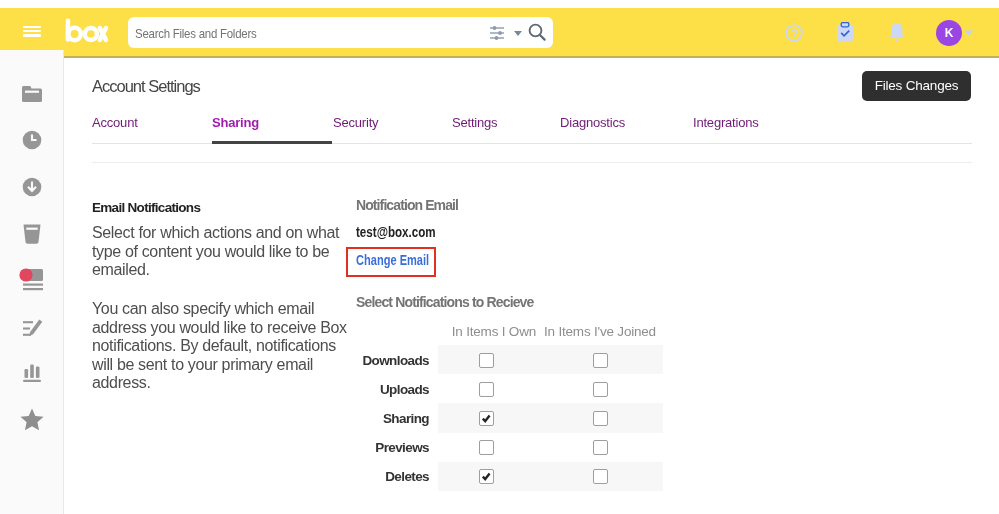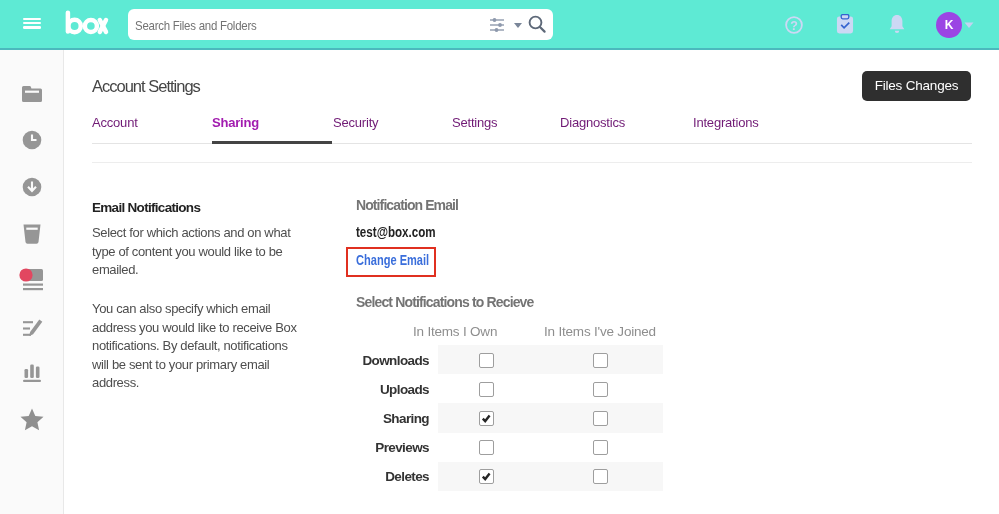--- a/index.html
+++ b/index.html
@@ -1,22 +1,22 @@
 <!DOCTYPE html>
 <html><head>
 <meta charset="utf-8">
 <style>
   * { margin:0; padding:0; box-sizing:border-box; }
   html,body { width:999px; height:514px; overflow:hidden; background:#fff;
     font-family:"Liberation Sans", sans-serif; }
   .abs { position:absolute; }
 
   
-  #topbar { position:absolute; left:0; top:0; width:999px; height:50px;
-    background:#5eead4; box-shadow: inset 0 -2px 0 rgba(20,40,120,.25); }
+  #topbar { position:absolute; left:0; top:8px; width:999px; height:50px;
+    background:#fde047; box-shadow: inset 0 -2px 0 rgba(20,40,120,.25); }
   .hbar { position:absolute; left:23px; width:17.6px; height:2.4px;
     background:#fff; border-radius:1.2px; }
   #searchbox { position:absolute; left:128px; top:9px; width:425px; height:31px;
     background:#fff; border-radius:6px; }
   #searchph { position:absolute; left:135px; top:17.5px; font-size:13.5px;
     color:#737373; letter-spacing:-0.3px; transform:scaleX(0.85);
     transform-origin:0 0; }
   #greenbtn { position:absolute; left:589px; top:10px; width:159px; height:28px;
     background:#6fbe7a; border:1.5px solid #3c5a42; border-radius:5px;
     color:#fff; font-size:13.5px; font-weight:bold; text-align:center;
@@ -40,21 +40,21 @@
   .tab { position:absolute; top:115px; font-size:13px; color:#701a75;
     letter-spacing:-0.2px; }
   #tabline { position:absolute; left:92px; top:143px; width:880px; height:1px;
     background:#e4e4e4; }
   #tabactive { position:absolute; left:212px; top:141px; width:120px;
     height:2.5px; background:#444; }
   #hr2 { position:absolute; left:92px; top:162px; width:880px; height:1px;
     background:#ededed; }
   #h-email { position:absolute; left:92px; top:199.5px; font-size:13.5px;
     font-weight:bold; color:#222; letter-spacing:-0.7px; }
-  .para { position:absolute; left:92px; font-size:13px; color:#4e4e4e;
+  .para { position:absolute; left:92px; font-size:16px; color:#4e4e4e;
     line-height:18.6px; letter-spacing:-0.35px; }
   .gh { position:absolute; font-size:14px; font-weight:bold; color:#747474;
     letter-spacing:-0.6px; }
   #email { position:absolute; left:356px; top:224px; font-size:14.5px;
     font-weight:bold; color:#222; transform:scaleX(0.80); transform-origin:0 0; }
   #chgemail { position:absolute; left:356px; top:252px; font-size:14px;
     font-weight:bold; color:#3a6edb; transform:scaleX(0.79); transform-origin:0 0; }
   #redbox { position:absolute; left:345.5px; top:247px; width:90px; height:29.5px;
     border:2.6px solid #e03020; }
 
@@ -187,21 +187,21 @@
 <div id="h-email">Email Notifications</div>
 <div class="para" style="top:224px">Select for which actions and on what<br>type of content you would like to be<br>emailed.</div>
 <div class="para" style="top:300px">You can also specify which email<br>address you would like to receive Box<br>notifications. By default, notifications<br>will be sent to your primary email<br>address.</div>
 
 <div class="gh" style="left:356px; top:196.5px; letter-spacing:-0.9px">Notification Email</div>
 <div id="email">test@box.com</div>
 <div id="redbox"></div>
 <div id="chgemail">Change Email</div>
 <div class="gh" style="left:356px; top:293.5px; letter-spacing:-0.85px">Select Notifications to Recieve</div>
 
-<div class="thead" style="left:413px; width:98px; text-align:left; top:324px">In Items I Own</div>
+<div class="thead" style="left:438px; width:98px; text-align:right; top:324px">In Items I Own</div>
 <div class="thead" style="left:540px; width:120px; text-align:center; top:324px">In Items I've Joined</div>
 
 <div class="stripe" style="top:345px"></div>
 <div class="stripe" style="top:403.4px"></div>
 <div class="stripe" style="top:461.8px"></div>
 
 <div class="rowlab" style="top:352.5px">Downloads</div>
 <div class="rowlab" style="top:381.7px">Uploads</div>
 <div class="rowlab" style="top:410.9px">Sharing</div>
 <div class="rowlab" style="top:440.1px">Previews</div>

